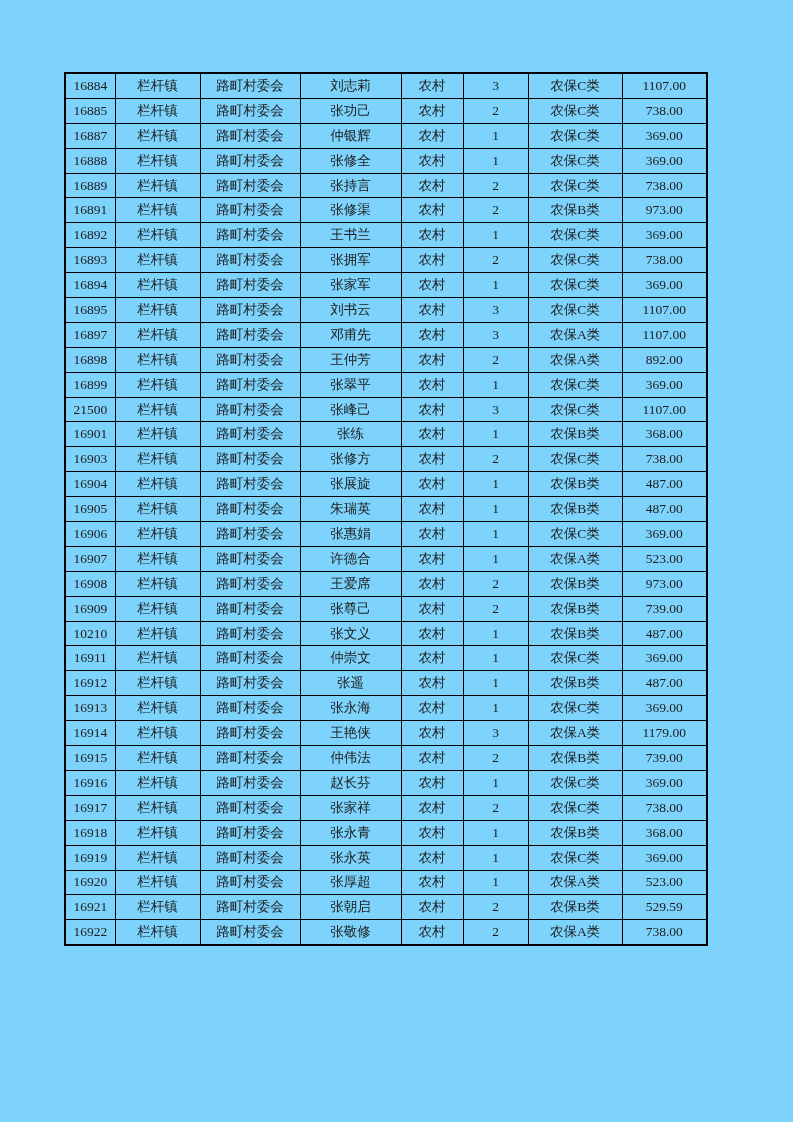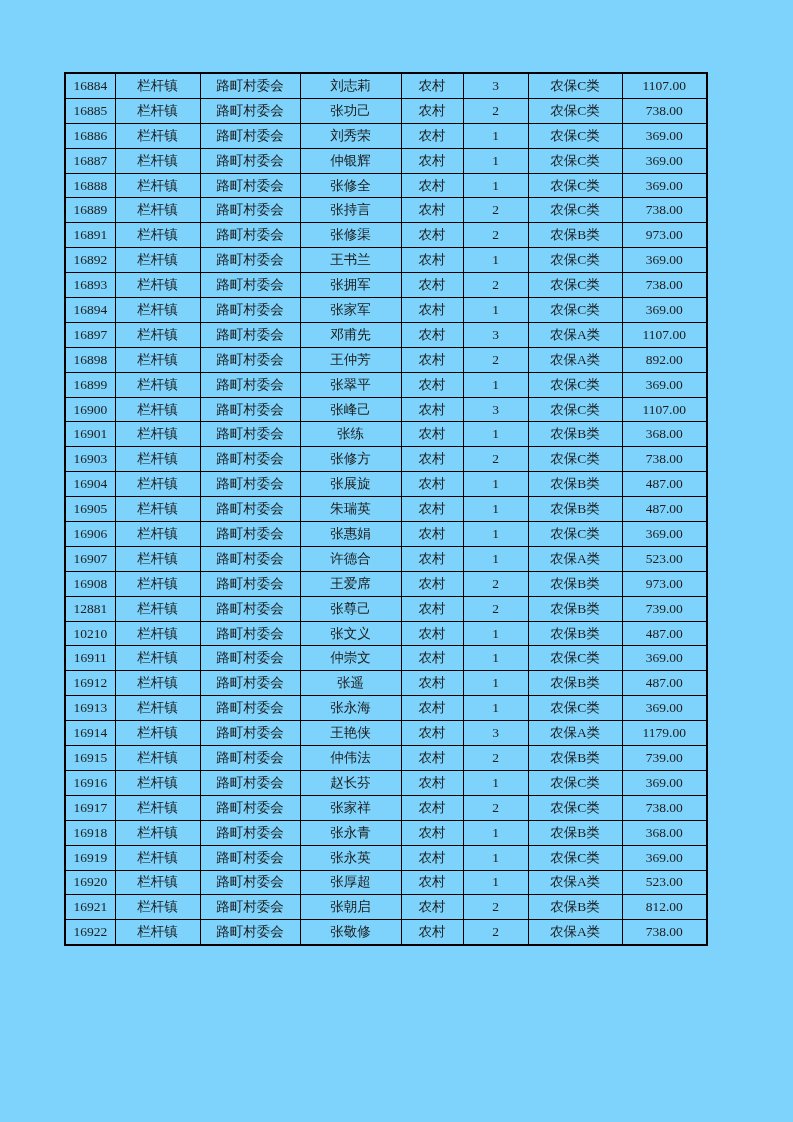--- a/index.html
+++ b/index.html
@@ -74,30 +74,20 @@
           <td>16885</td>
           <td>栏杆镇</td>
           <td>路町村委会</td>
           <td>张功己</td>
           <td>农村</td>
           <td>2</td>
           <td>农保C类</td>
           <td>738.00</td>
         </tr>
         <tr>
-          <td>16886</td>
-          <td>栏杆镇</td>
-          <td>路町村委会</td>
-          <td>刘秀荣</td>
-          <td>农村</td>
-          <td>1</td>
-          <td>农保C类</td>
-          <td>369.00</td>
-        </tr>
-        <tr>
           <td>16887</td>
           <td>栏杆镇</td>
           <td>路町村委会</td>
           <td>仲银辉</td>
           <td>农村</td>
           <td>1</td>
           <td>农保C类</td>
           <td>369.00</td>
         </tr>
         <tr>
@@ -154,20 +144,30 @@
           <td>16894</td>
           <td>栏杆镇</td>
           <td>路町村委会</td>
           <td>张家军</td>
           <td>农村</td>
           <td>1</td>
           <td>农保C类</td>
           <td>369.00</td>
         </tr>
         <tr>
+          <td>16895</td>
+          <td>栏杆镇</td>
+          <td>路町村委会</td>
+          <td>刘书云</td>
+          <td>农村</td>
+          <td>3</td>
+          <td>农保C类</td>
+          <td>1107.00</td>
+        </tr>
+        <tr>
           <td>16897</td>
           <td>栏杆镇</td>
           <td>路町村委会</td>
           <td>邓甫先</td>
           <td>农村</td>
           <td>3</td>
           <td>农保A类</td>
           <td>1107.00</td>
         </tr>
         <tr>
@@ -184,21 +184,21 @@
           <td>16899</td>
           <td>栏杆镇</td>
           <td>路町村委会</td>
           <td>张翠平</td>
           <td>农村</td>
           <td>1</td>
           <td>农保C类</td>
           <td>369.00</td>
         </tr>
         <tr>
-          <td>16900</td>
+          <td>21500</td>
           <td>栏杆镇</td>
           <td>路町村委会</td>
           <td>张峰己</td>
           <td>农村</td>
           <td>3</td>
           <td>农保C类</td>
           <td>1107.00</td>
         </tr>
         <tr>
           <td>16901</td>
@@ -264,21 +264,21 @@
           <td>16908</td>
           <td>栏杆镇</td>
           <td>路町村委会</td>
           <td>王爱席</td>
           <td>农村</td>
           <td>2</td>
           <td>农保B类</td>
           <td>973.00</td>
         </tr>
         <tr>
-          <td>12881</td>
+          <td>16909</td>
           <td>栏杆镇</td>
           <td>路町村委会</td>
           <td>张尊己</td>
           <td>农村</td>
           <td>2</td>
           <td>农保B类</td>
           <td>739.00</td>
         </tr>
         <tr>
           <td>10210</td>
@@ -391,21 +391,21 @@
           <td>523.00</td>
         </tr>
         <tr>
           <td>16921</td>
           <td>栏杆镇</td>
           <td>路町村委会</td>
           <td>张朝启</td>
           <td>农村</td>
           <td>2</td>
           <td>农保B类</td>
-          <td>812.00</td>
+          <td>529.59</td>
         </tr>
         <tr>
           <td>16922</td>
           <td>栏杆镇</td>
           <td>路町村委会</td>
           <td>张敬修</td>
           <td>农村</td>
           <td>2</td>
           <td>农保A类</td>
           <td>738.00</td>

